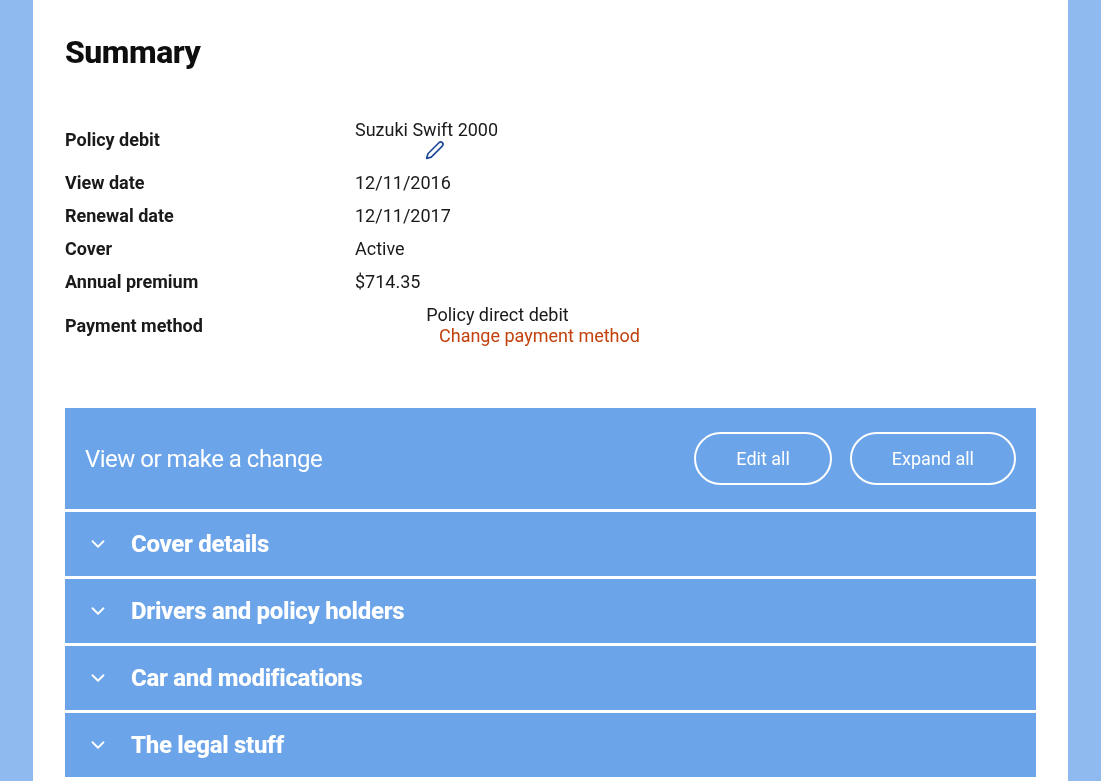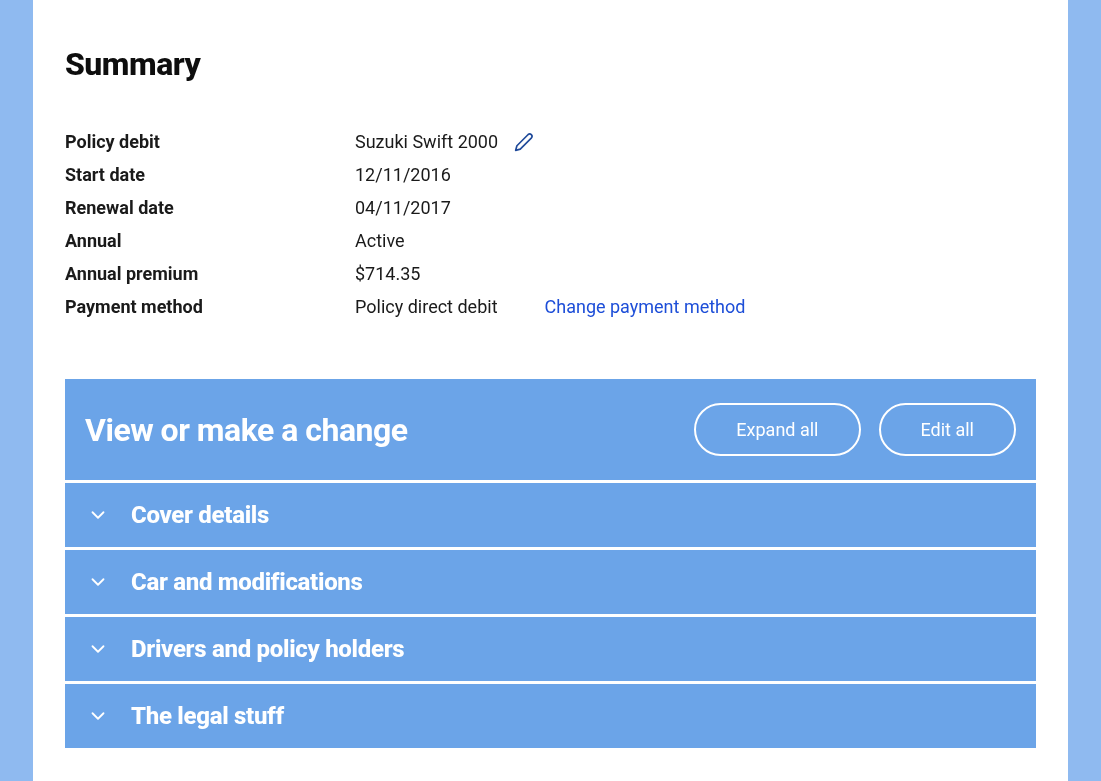--- a/index.html
+++ b/index.html
@@ -17,67 +17,68 @@
   .page {
     background: #ffffff;
     margin: 0 33px;
     min-height: 781px;
     padding: 0 32px 0 32px;
   }
   .summary-title {
     font-size: 32px;
     font-weight: 800;
     color: #0e0e0e;
-    padding-top: 45px;
+    padding-top: 33px;
     letter-spacing: -0.5px;
   }
   .summary-grid {
     margin-top: 48px;
   }
   .summary-row {
     display: flex;
     align-items: center;
     margin-bottom: 12px;
     font-size: 18px;
     color: #1a1a1a;
   }
   .summary-label {
     width: 290px;
     font-weight: 700;
   }
   .summary-value {
     font-weight: 400;
     display: flex;
     align-items: center;
+    flex-direction: column;
   }
   .edit-icon {
     margin-left: 16px;
     display: inline-flex;
     cursor: pointer;
   }
   .link {
-    color: #1d4ed8;
-    margin-left: 47px;
+    color: #c2410c;
+    margin-left: 84px;
     cursor: pointer;
   }
   .accordion-area {
     margin-top: 62px;
   }
   .change-header {
     background: #6ba4e8;
     color: #ffffff;
     display: flex;
     align-items: center;
     justify-content: space-between;
     padding: 24px 20px 24px 20px;
     margin-bottom: 3px;
   }
   .change-title {
-    font-size: 32px;
-    font-weight: 700;
+    font-size: 24px;
+    font-weight: 400;
     letter-spacing: -0.5px;
   }
   .change-actions {
     display: flex;
     gap: 18px;
   }
   .pill-btn {
     border: 2px solid #ffffff;
     color: #ffffff;
     background: transparent;
@@ -122,31 +123,31 @@
         <span class="edit-icon">
           <svg width="20" height="20" viewBox="0 0 24 24" fill="none" stroke="#1f4a9a" stroke-width="2" stroke-linecap="round" stroke-linejoin="round">
             <path d="M17 3a2.85 2.85 0 0 1 4 4L7.5 20.5 2 22l1.5-5.5L17 3z"></path>
           </svg>
         </span>
       </div>
     </div>
 
 
     <div class="summary-row">
-      <div class="summary-label">Start date</div>
+      <div class="summary-label">View date</div>
       <div class="summary-value">12/11/2016</div>
     </div>
 
     <div class="summary-row">
       <div class="summary-label">Renewal date</div>
-      <div class="summary-value">04/11/2017</div>
-    </div>
-
-    <div class="summary-row">
-      <div class="summary-label">Annual</div>
+      <div class="summary-value">12/11/2017</div>
+    </div>
+
+    <div class="summary-row">
+      <div class="summary-label">Cover</div>
       <div class="summary-value">Active</div>
     </div>
 
     <div class="summary-row">
       <div class="summary-label">Annual premium</div>
       <div class="summary-value">$714.35</div>
     </div>
 
     <div class="summary-row">
       <div class="summary-label">Payment method</div>
@@ -156,56 +157,56 @@
       </div>
     </div>
 
   </div>
 
   <div class="accordion-area">
 
     <div class="change-header">
       <div class="change-title">View or make a change</div>
       <div class="change-actions">
+        <button class="pill-btn">Edit all</button>
         <button class="pill-btn">Expand all</button>
-        <button class="pill-btn">Edit all</button>
       </div>
     </div>
 
     <div class="accordion-item">
       <span class="chevron">
         <svg width="22" height="22" viewBox="0 0 24 24" fill="none" stroke="#ffffff" stroke-width="2" stroke-linecap="round" stroke-linejoin="round">
             <polyline points="6 9 12 15 18 9"></polyline>
           </svg>
       </span>
       <span class="accordion-title">Cover details</span>
     </div>
 
     <div class="accordion-item">
       <span class="chevron">
         <svg width="22" height="22" viewBox="0 0 24 24" fill="none" stroke="#ffffff" stroke-width="2" stroke-linecap="round" stroke-linejoin="round">
             <polyline points="6 9 12 15 18 9"></polyline>
           </svg>
       </span>
+      <span class="accordion-title">Drivers and policy holders</span>
+    </div>
+
+    <div class="accordion-item">
+      <span class="chevron">
+        <svg width="22" height="22" viewBox="0 0 24 24" fill="none" stroke="#ffffff" stroke-width="2" stroke-linecap="round" stroke-linejoin="round">
+            <polyline points="6 9 12 15 18 9"></polyline>
+          </svg>
+      </span>
       <span class="accordion-title">Car and modifications</span>
     </div>
 
     <div class="accordion-item">
       <span class="chevron">
         <svg width="22" height="22" viewBox="0 0 24 24" fill="none" stroke="#ffffff" stroke-width="2" stroke-linecap="round" stroke-linejoin="round">
             <polyline points="6 9 12 15 18 9"></polyline>
           </svg>
       </span>
-      <span class="accordion-title">Drivers and policy holders</span>
-    </div>
-
-    <div class="accordion-item">
-      <span class="chevron">
-        <svg width="22" height="22" viewBox="0 0 24 24" fill="none" stroke="#ffffff" stroke-width="2" stroke-linecap="round" stroke-linejoin="round">
-            <polyline points="6 9 12 15 18 9"></polyline>
-          </svg>
-      </span>
       <span class="accordion-title">The legal stuff</span>
     </div>
 
   </div>
 
 </div>
 
 </body></html>

